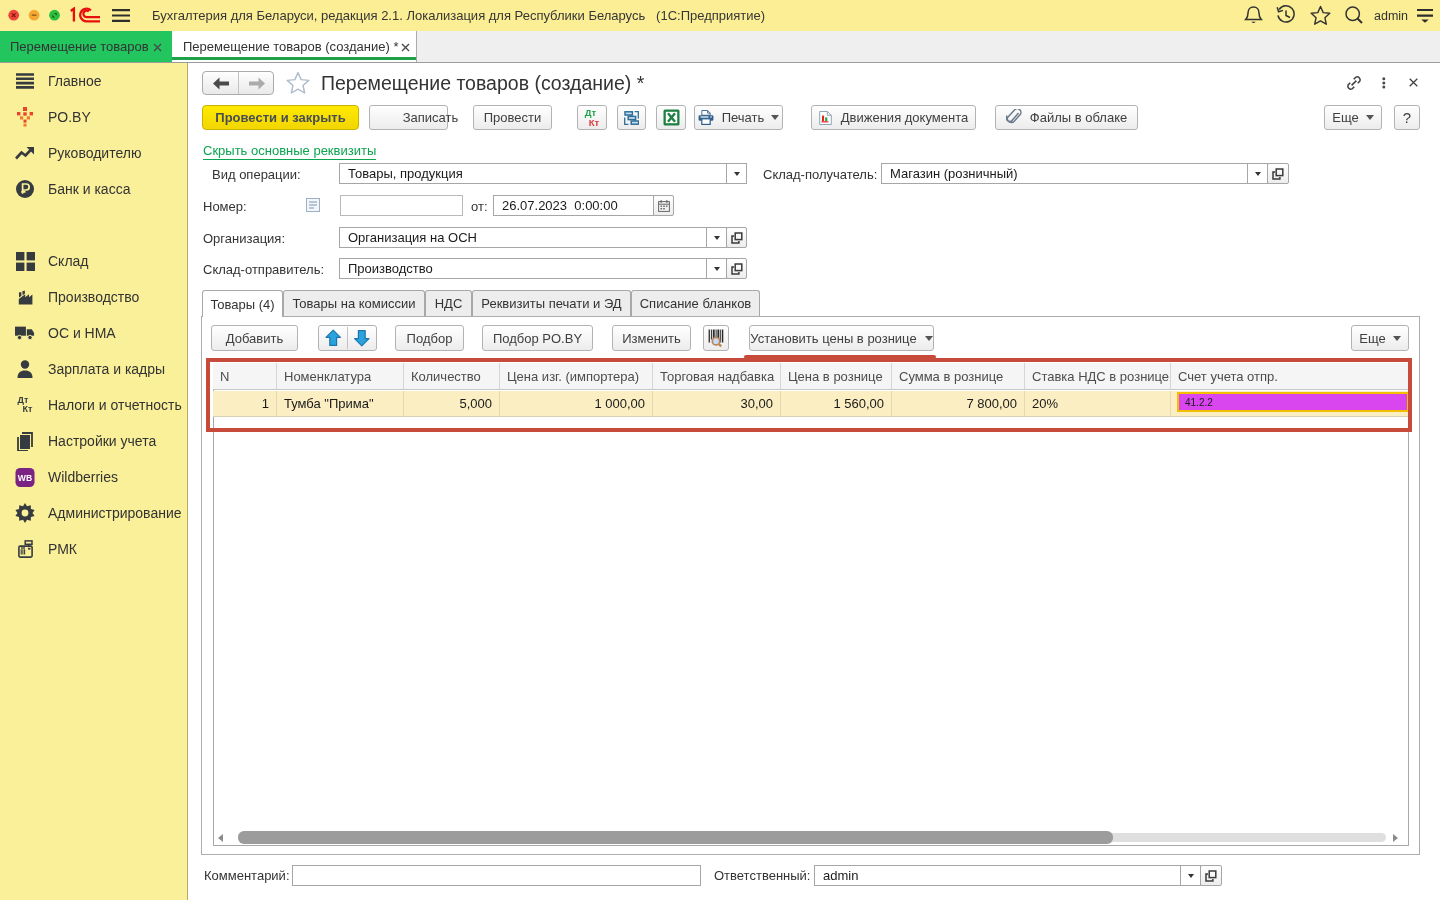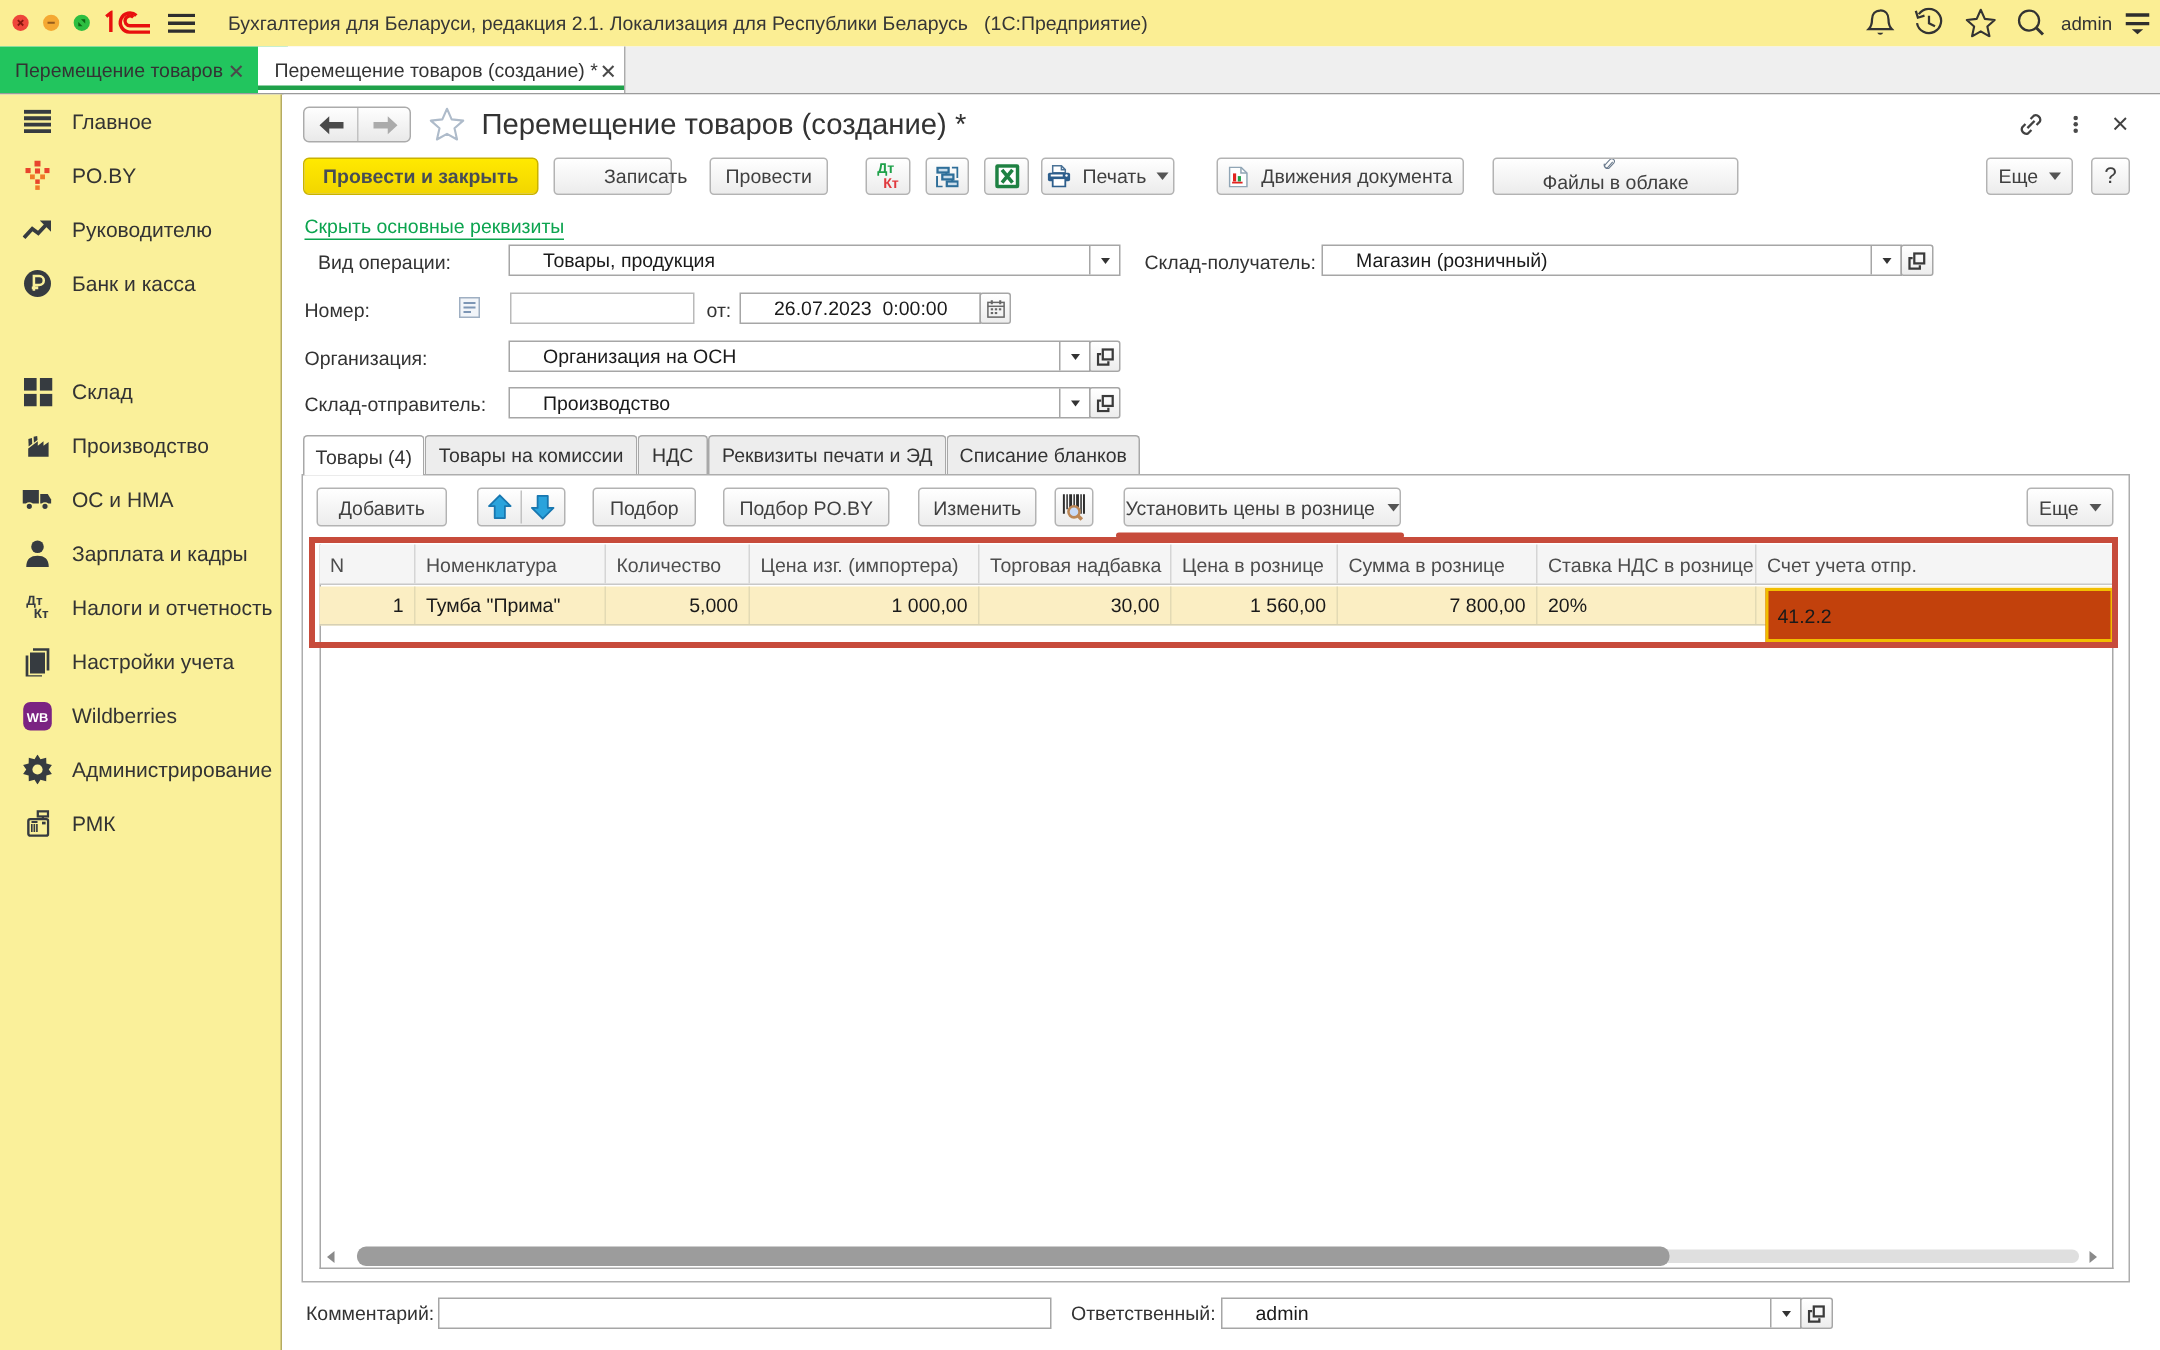--- a/index.html
+++ b/index.html
@@ -14,21 +14,21 @@
 .wtab { position:absolute; top:0; height:31px; font-size:13px; color:#333; }
 
 #sidebar { position:absolute; left:0; top:63px; width:188px; height:837px; background:#FAF09A; border-right:1.5px solid #B5AB62; }
 .sbitem { position:absolute; left:0; width:188px; height:36px; display:flex; align-items:center; padding-left:15px; }
 .sbitem .ic { width:20px; height:20px; margin-right:13px; flex:none; display:flex; align-items:center; justify-content:center; }
 .sbitem .tx { font-size:14px; color:#333; white-space:nowrap; }
 
 #main { position:absolute; left:189px; top:63px; width:1251px; height:837px; background:#fff; }
 .btn { position:absolute; border:1px solid #B3B3B3; border-radius:3px; background:linear-gradient(#ffffff, #ececec); color:#404040; font-size:13px; display:flex; align-items:center; justify-content:center; white-space:nowrap; }
 .ybtn { background:linear-gradient(#FFE900, #F2D600); border:1px solid #C9B200; border-radius:4px; font-weight:bold; color:#474D55; }
-.fld { position:absolute; border:1px solid #A6A6A6; background:#fff; font-size:13px; color:#1A1A1A; display:flex; align-items:center; padding:0 22px; white-space:nowrap; }
+.fld { position:absolute; border:1px solid #A6A6A6; background:#fff; font-size:13px; color:#1A1A1A; display:flex; align-items:center; padding:0 8px; white-space:nowrap; }
 .dd { position:absolute; right:0; top:0; bottom:0; width:20px; border-left:1px solid #A6A6A6; display:flex; align-items:center; justify-content:center; }
 .lbl { position:absolute; font-size:13px; color:#333; white-space:nowrap; }
 .caret { width:0; height:0; border-left:4px solid transparent; border-right:4px solid transparent; border-top:5px solid #444; display:inline-block; }
 .sq { position:absolute; width:21px; border:1px solid #A6A6A6; border-radius:2px; background:linear-gradient(#fff,#ededed); display:flex; align-items:center; justify-content:center; }
 
 .ptab { position:absolute; top:290px; height:26px; border:1px solid #A8A8A8; border-bottom:none; border-radius:3px 3px 0 0; background:#EDEDED; font-size:13px; color:#333; display:flex; align-items:center; justify-content:center; }
 .hc { height:100%; border-right:1px solid #D5D5D5; display:flex; align-items:center; padding:0 7px; flex:none; white-space:nowrap; overflow:hidden; }
 .dc { height:100%; border-right:1px solid #E3DAB4; display:flex; align-items:center; padding:0 7px; flex:none; white-space:nowrap; overflow:hidden; }
 .dc.r { justify-content:flex-end; }
 </style>
@@ -301,21 +301,21 @@
 <div class="btn" style="left:811px;top:105px;width:165px;height:25px;">
   <svg width="13" height="14" viewBox="0 0 13 14" style="margin-right:9px">
       <path d="M0.7 0.5 H8.3 L12.3 4.3 V13.5 H0.7 Z" fill="#FDFEFE" stroke="#90A5B5" stroke-width="1"></path>
       <path d="M8.3 0.5 V4.3 H12.3" fill="none" stroke="#90A5B5" stroke-width="1"></path>
       <rect x="3" y="4.6" width="2.1" height="5.4" fill="#E0231F"></rect>
       <rect x="6.2" y="6.4" width="2.1" height="3.6" fill="#1FA14A"></rect>
       <path d="M2.4 10.8 H9.4" stroke="#E0231F" stroke-width="1.2"></path>
     </svg>
   <span>Движения документа</span>
 </div>
-<div class="btn" style="left:995px;top:105px;width:164px;height:25px;flex-direction:column;">
+<div class="btn" style="left:995px;top:105px;width:143px;height:25px;">
   <svg width="16" height="17" viewBox="0 0 16 17" style="margin-right:8px">
       <path d="M12.5 4 L6 11.5 A2.6 2.6 0 0 1 2 8 L8.5 1 A3.6 3.6 0 0 1 14 5.8 L7.5 13 A5 5 0 0 1 0.8 6.5" fill="none" stroke="#6B7B8D" stroke-width="1.5"></path>
     </svg>
   <span>Файлы в облаке</span>
 </div>
 <div class="btn" style="left:1324px;top:105px;width:58px;height:25px;">
     <span>Еще</span>
     <span class="caret" style="margin-left:7px;border-top-color:#555;"></span>
   </div>
 <div class="btn" style="left:1394px;top:105px;width:26px;height:25px;font-size:15px;">?</div>
@@ -445,21 +445,21 @@
   <div class="dc r" style="width:64px;">1</div>
   <div class="dc" style="width:127px;">Тумба "Прима"</div>
   <div class="dc r" style="width:96px;">5,000</div>
   <div class="dc r" style="width:153px;">1 000,00</div>
   <div class="dc r" style="width:128px;">30,00</div>
   <div class="dc r" style="width:111px;">1 560,00</div>
   <div class="dc r" style="width:133px;">7 800,00</div>
   <div class="dc" style="width:146px;">20%</div>
   <div class="dc" style="width:238px;border-right:none;"></div>
 </div>
-<div class="abs" style="left:1177px;top:392px;width:232px;height:36px;background:#c2410c;border:2.5px solid #F2BE00;display:flex;align-items:center;padding:0 6px;font-size:13px;color:#1A1A1A;">41.2.2</div>
+<div class="abs" style="left:1177px;top:392px;width:232px;height:20px;background:#d946ef;border:2.5px solid #F2BE00;display:flex;align-items:center;padding:0 6px;font-size:10px;color:#1A1A1A;">41.2.2</div>
 
 <div class="abs" style="left:744px;top:355px;width:192px;height:3.5px;background:#C74B3B;border-radius:2px;"></div>
 <div class="abs" style="left:206px;top:358px;width:1206px;height:74px;border:4px solid #C74B3B;"></div>
 
 <svg class="abs" style="left:216px;top:833px" width="10" height="10" viewBox="0 0 10 10">
     <path d="M7 1 L2 5 L7 9 Z" fill="#8A8A8A"></path>
   </svg>
 <div class="abs" style="left:238px;top:833px;width:1148px;height:9px;background:#DFDFDF;border-radius:5px;"></div>
 <div class="abs" style="left:238px;top:831px;width:875px;height:13px;background:#9C9C9C;border-radius:6px;"></div>
 <svg class="abs" style="left:1390px;top:833px" width="10" height="10" viewBox="0 0 10 10">

